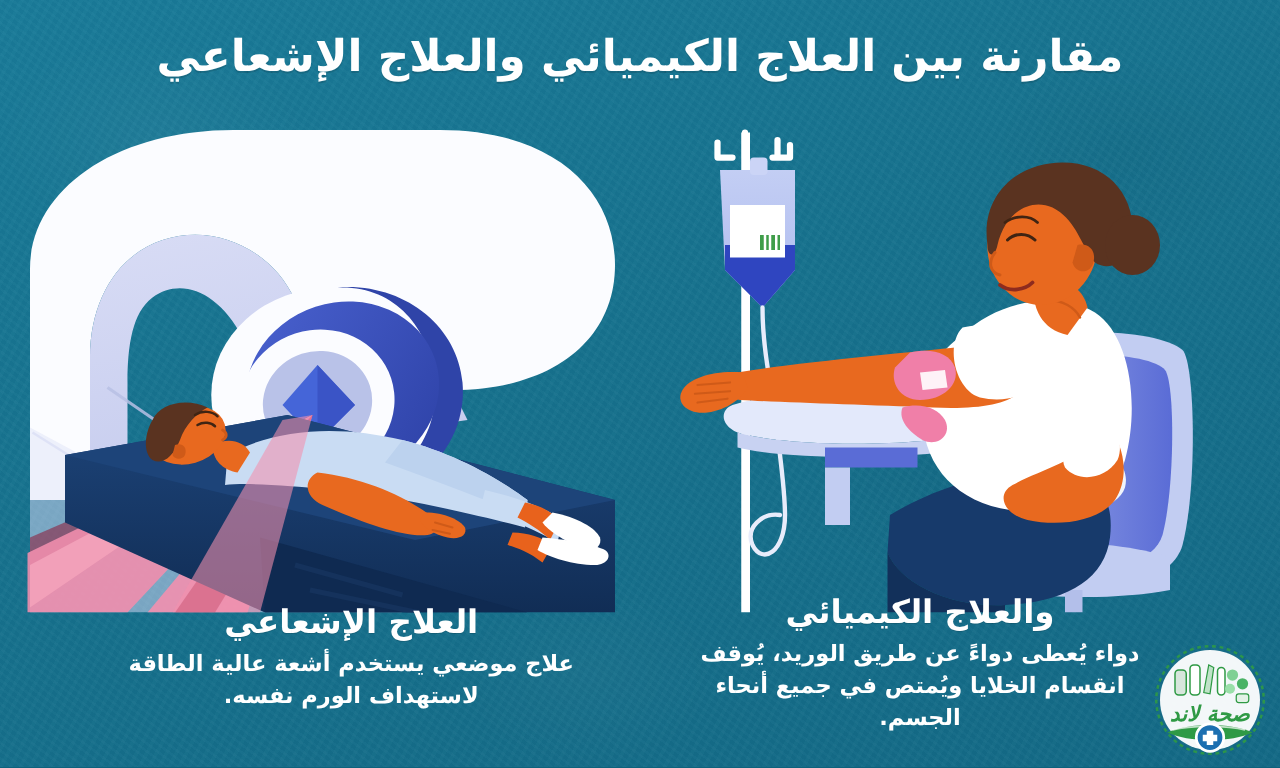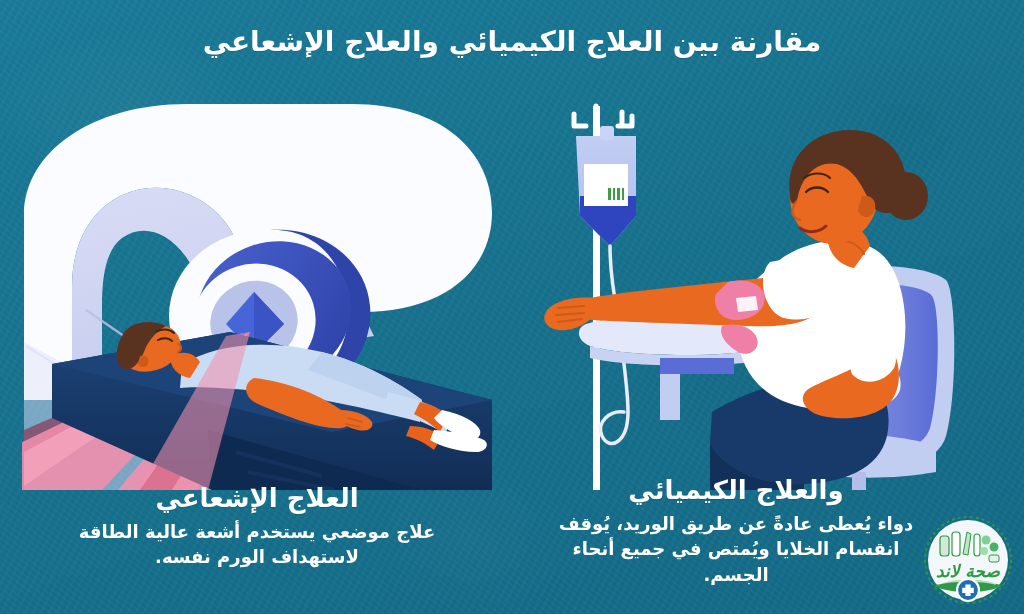--- a/index.html
+++ b/index.html
@@ -40,21 +40,21 @@
   }
 
   
   .title {
     position: absolute;
     top: 26px;
     left: 0;
     right: 0;
     text-align: center;
     color: #ffffff;
-    font-size: 28px;
+    font-size: 35px;
     font-weight: 900;
     line-height: 1.16;
     letter-spacing: 0px;
     padding: 0 120px;
     z-index: 6;
     text-shadow: 0 1px 0 rgba(0,0,0,0.12);
   }
 
   
   .panel {
@@ -68,21 +68,21 @@
 
   .panel svg { display: block; width: 100%; height: 100%; overflow: visible; }
 
   
   .caption {
     position: absolute;
     text-align: center;
     color: #ffffff;
     z-index: 7;
   }
-  #caption-radiation { left: 32px;  width: 450px; top: 484px; text-align: center; }
+  #caption-radiation { left: 56px;  width: 450px; top: 484px; text-align: center; }
   #caption-chemo     { right: 88px; width: 400px; top: 476px; }
 
   .caption-heading {
     font-size: 26px;
     font-weight: 900;
     line-height: 1.1;
     margin-bottom: 6px;
     text-shadow: 0 1px 0 rgba(0,0,0,0.12);
   }
   .caption-body {
@@ -399,21 +399,21 @@
     </svg>
   </div>
 
   <div class="caption" id="caption-radiation">
     <div class="caption-heading">العلاج الإشعاعي</div>
     <div class="caption-body">علاج موضعي يستخدم أشعة عالية الطاقة لاستهداف الورم نفسه.</div>
   </div>
 
   <div class="caption" id="caption-chemo">
     <div class="caption-heading">والعلاج الكيميائي</div>
-    <div class="caption-body">دواء يُعطى عادةً عن طريق الوريد، يُوقف انقسام الخلايا ويُمتص في جميع أنحاء الجسم.</div>
+    <div class="caption-body">دواء يُعطى دواءً عن طريق الوريد، يُوقف انقسام الخلايا ويُمتص في جميع أنحاء الجسم.</div>
   </div>
 
   <div id="logo">
     <svg viewBox="0 0 92 92">
       <circle cx="46" cy="46" r="43" fill="none" stroke="#2f9a45" stroke-width="2" stroke-dasharray="3 3" opacity=".9"></circle>
       <circle cx="46" cy="46" r="40" fill="#ffffff" opacity=".95"></circle>
 
       <g>
         <rect x="18" y="22" width="9" height="20" rx="3" fill="#d7e6dc" stroke="#2f9a45" stroke-width="1.2"></rect>
         <rect x="30" y="18" width="8" height="24" rx="3" fill="#ffffff" stroke="#2f9a45" stroke-width="1.2"></rect>

